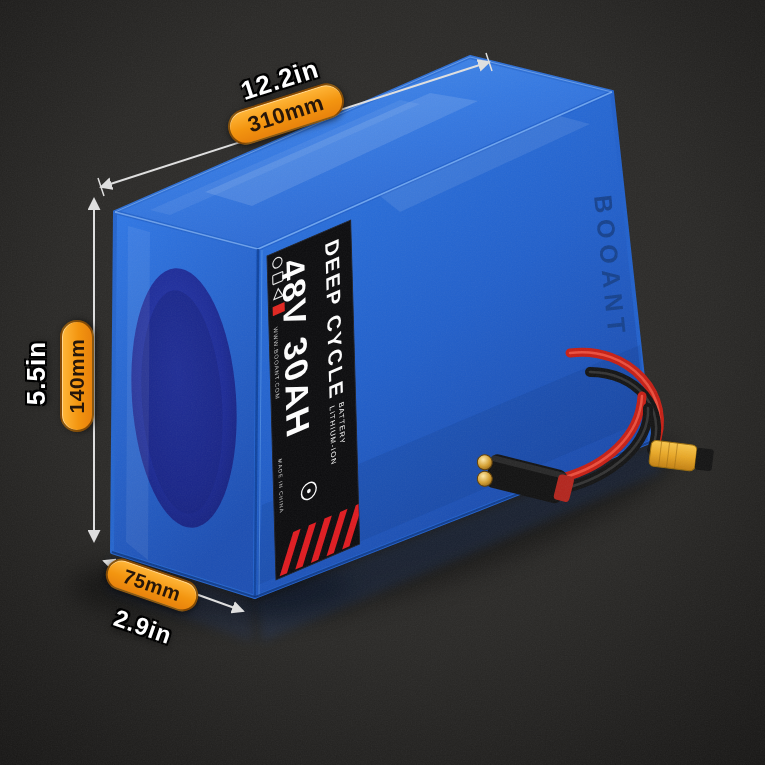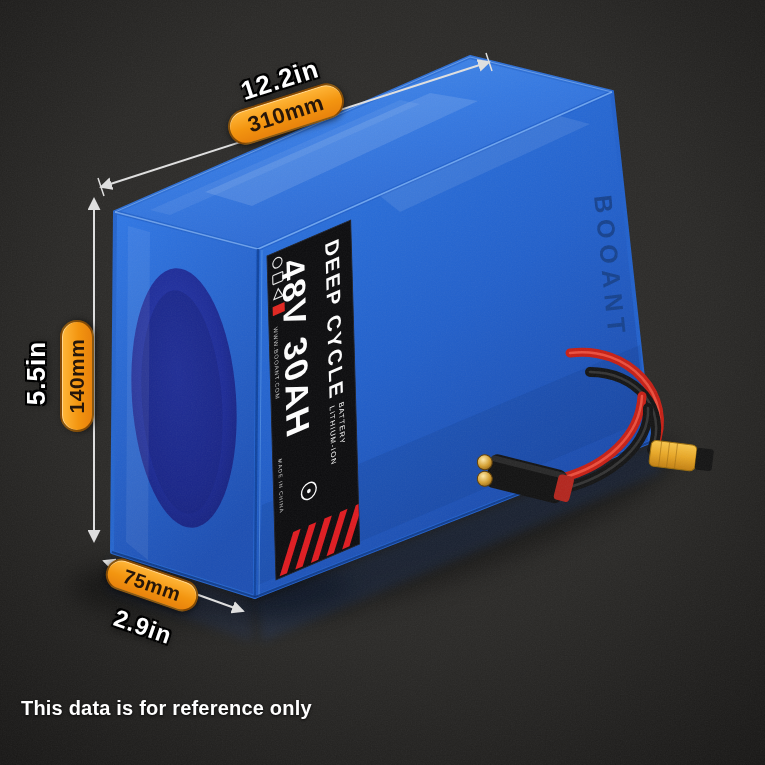--- a/index.html
+++ b/index.html
@@ -193,16 +193,15 @@
 <div class="overlay in-label" style="left:280px; top:80px; transform:translate(-50%,-50%) rotate(-17.6deg);">12.2in</div>
 <div class="overlay badge" style="left:286px; top:114px; width:120px; height:36px; font-size:22px; transform:translate(-50%,-50%) rotate(-17.6deg);">310mm</div>
 
 <div class="overlay in-label" style="left:36px; top:373px; transform:translate(-50%,-50%) rotate(-90deg);">5.5in</div>
 <div class="overlay badge" style="left:77px; top:376px; width:112px; height:34px; font-size:21px; transform:translate(-50%,-50%) rotate(-90deg);">140mm</div>
 
 <div class="overlay badge" style="left:152px; top:585px; width:96px; height:32px; font-size:20px; transform:translate(-50%,-50%) rotate(19deg);">75mm</div>
 <div class="overlay in-label" style="left:143px; top:627px; font-size:24px; transform:translate(-50%,-50%) rotate(19deg);">2.9in</div>
 
 <div class="footer">
-  <div>This data is for reference only</div>
 </div>
 
 </div>
 
 </body></html>

